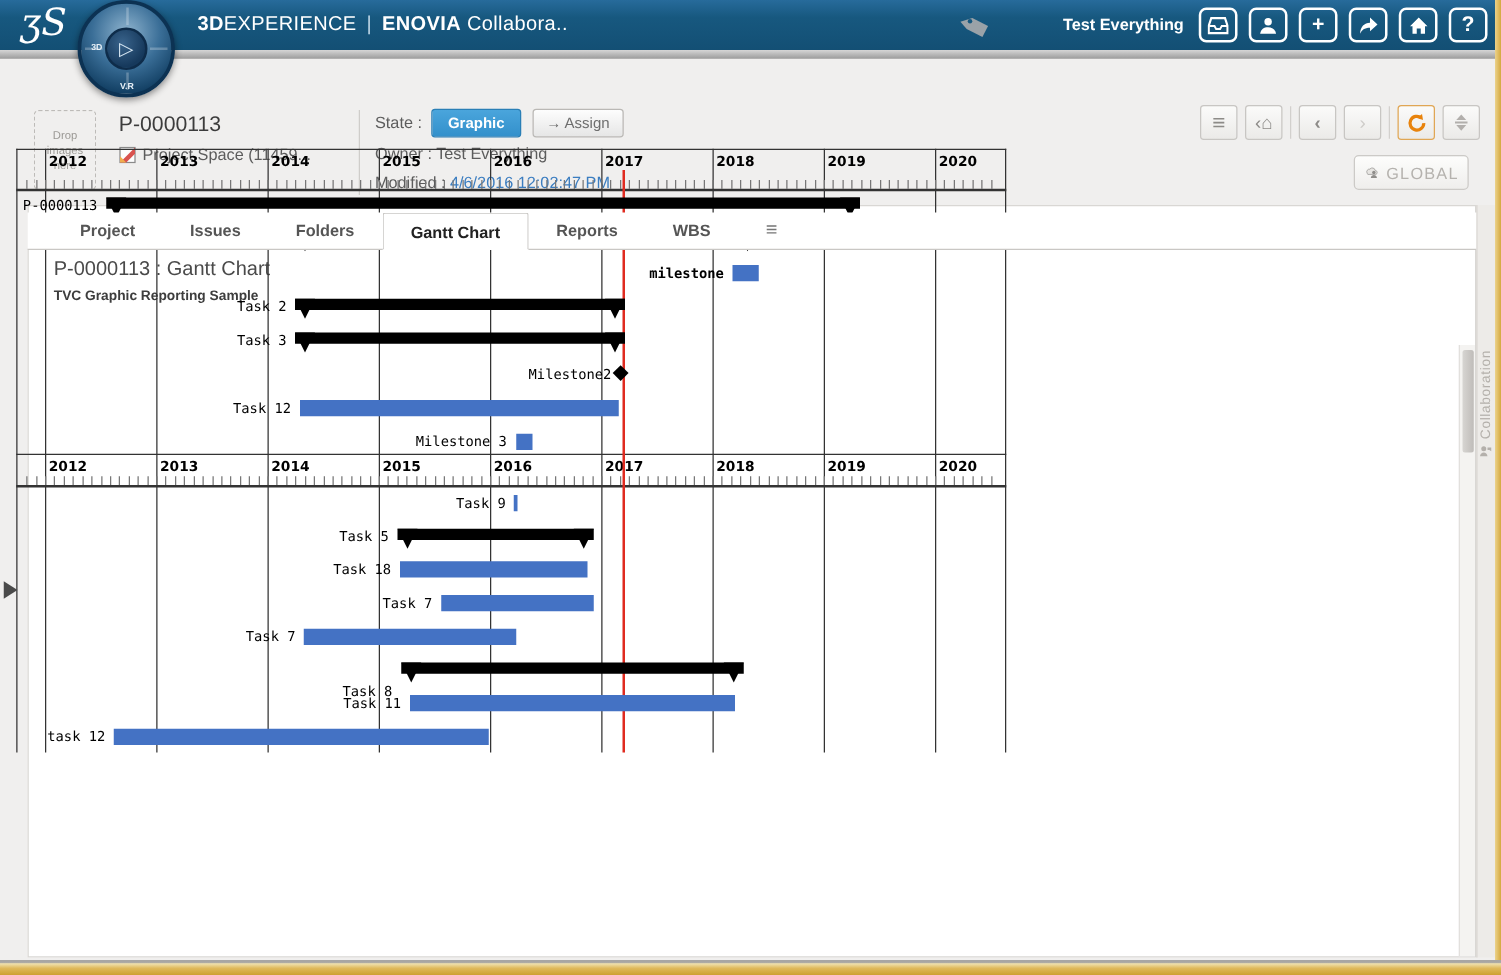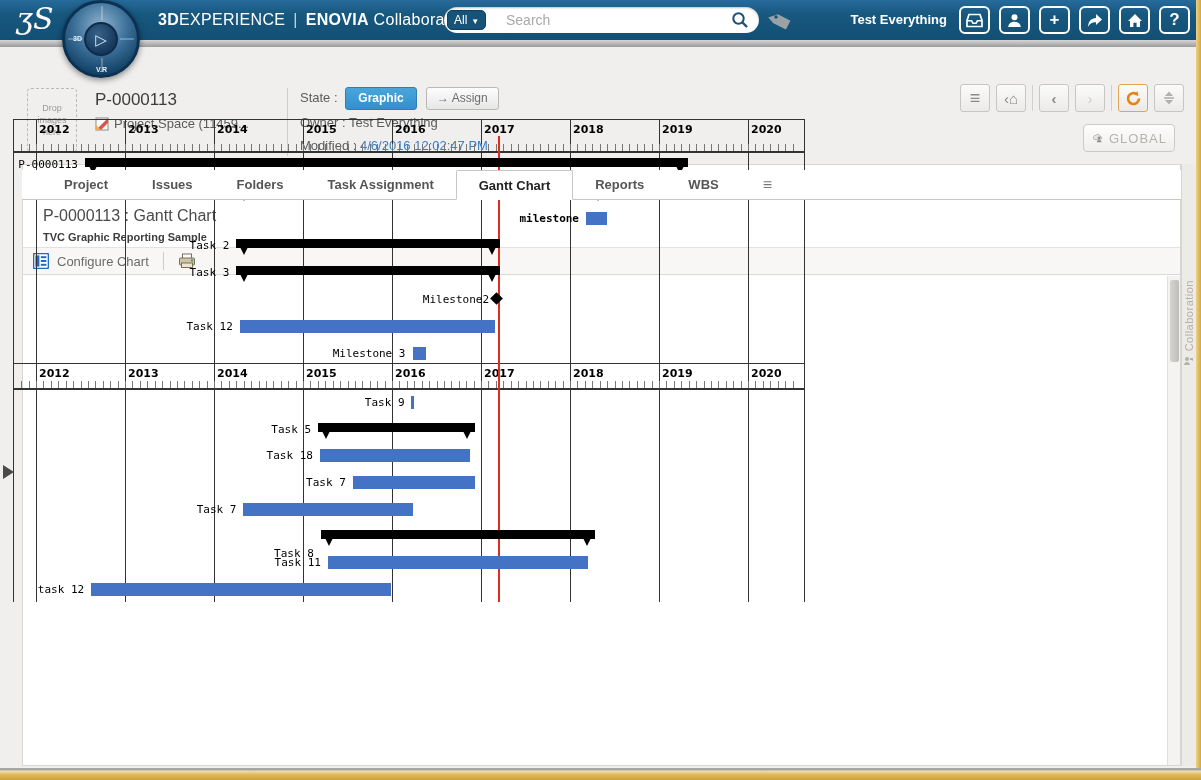--- a/index.html
+++ b/index.html
@@ -127,30 +127,20 @@
 <body>
 
 <div id="page">
 
   <div id="topbar">
     <div id="ds-logo">ʒS</div>
     <div id="brand">
       <b>3D</b><span>EXPERIENCE</span><span class="sep">|</span><b>ENOVIA</b>
       <span>Collabora..</span>
     </div>
-    <div id="searchbox">
-      <div id="search-filter">
-        <span>All</span><span class="caret">▼</span>
-      </div>
-      <input id="search-input" placeholder="Search" style="">
-      <svg id="search-mag" width="18" height="18" viewBox="0 0 18 18">
-        <circle cx="7.5" cy="7.5" r="5.2" fill="none" stroke="#1c4f74" stroke-width="2"></circle>
-        <line x1="11.5" y1="11.5" x2="16" y2="16" stroke="#1c4f74" stroke-width="2.4"></line>
-      </svg>
-    </div>
     <svg id="tag-icon" width="24" height="20" viewBox="0 0 24 20">
       <path d="M2 3 L12 3 L22 13 L15 20 L5 10 Z" transform="rotate(-18 12 10)" fill="#9aa2a8"></path>
       <circle cx="8" cy="6" r="1.8" fill="#17587f"></circle>
     </svg>
     <div id="topbar-user">Test Everything</div>
     <div id="topbar-icons">
       <div class="tb-btn">
         <svg width="17" height="15" viewBox="0 0 17 15">
             <path d="M3 1.5h11l2 6v6H1v-6z" fill="none" stroke="#fff" stroke-width="1.7"></path>
             <path d="M1.4 7.8h4.2l1.3 2.4h3.2l1.3-2.4h4.2" fill="none" stroke="#fff" stroke-width="1.5"></path>
@@ -254,45 +244,27 @@
       <path d="M10.5 17c.4-3 2.2-4.2 4.5-4.2s4.1 1.2 4.5 4.2z" fill="#8f8d8a"></path>
     </svg>
     <span>GLOBAL</span>
   </div>
 
   <div id="panel"></div>
   <div id="tabbar">
     <div class="tab">Project</div>
     <div class="tab">Issues</div>
     <div class="tab">Folders</div>
-    <div class="tab">Task Assignment</div>
     <div class="tab active">Gantt Chart</div>
     <div class="tab">Reports</div>
     <div class="tab">WBS</div>
     <div class="tab more">≡</div>
   </div>
   <div id="page-heading">P-0000113 : Gantt Chart</div>
   <div id="page-subheading">TVC Graphic Reporting Sample</div>
-  <div id="cmdbar">
-    <svg width="16" height="16" viewBox="0 0 16 16">
-      <rect x="0.5" y="0.5" width="15" height="15" fill="#fff" stroke="#1e6bc8" stroke-width="1.6" rx="1.5"></rect>
-      <rect x="2.4" y="2.4" width="4" height="11.2" fill="#1e6bc8"></rect>
-      <rect x="7.8" y="3.2" width="5.6" height="2" fill="#1e6bc8"></rect>
-      <rect x="7.8" y="7" width="5.6" height="2" fill="#1e6bc8"></rect>
-      <rect x="7.8" y="10.8" width="5.6" height="2" fill="#1e6bc8"></rect>
-    </svg>
-    <span id="cmd-label">Configure Chart</span>
-    <div class="cmd-div"></div>
-    <svg width="18" height="16" viewBox="0 0 18 16">
-      <rect x="4.5" y="1" width="9" height="5" fill="#fff" stroke="#78705c"></rect>
-      <rect x="1.5" y="5" width="15" height="7" rx="1" fill="#cfc4a6" stroke="#78705c"></rect>
-      <rect x="3.5" y="10" width="11" height="4.5" fill="#ece6d4" stroke="#78705c"></rect>
-      <circle cx="14" cy="7.4" r="1.1" fill="#3f9b3f"></circle>
-    </svg>
-  </div>
 
   <div id="gantt">
       <div class="gline" style="left: 0px; top: 0px; width: 1px; height: 483px;"></div>
       <div class="gline" style="left: 791px; top: 0px; width: 1px; height: 483px;"></div>
       <div class="gline" style="left: 0px; top: 0px; width: 792px; height: 1px;"></div>
       <div class="gline" style="left: 23px; top: 0px; width: 1px; height: 483px;"></div>
       <div class="gline" style="left: 112px; top: 0px; width: 1px; height: 483px;"></div>
       <div class="gline" style="left: 201px; top: 0px; width: 1px; height: 483px;"></div>
       <div class="gline" style="left: 290px; top: 0px; width: 1px; height: 483px;"></div>
       <div class="gline" style="left: 379px; top: 0px; width: 1px; height: 483px;"></div>

